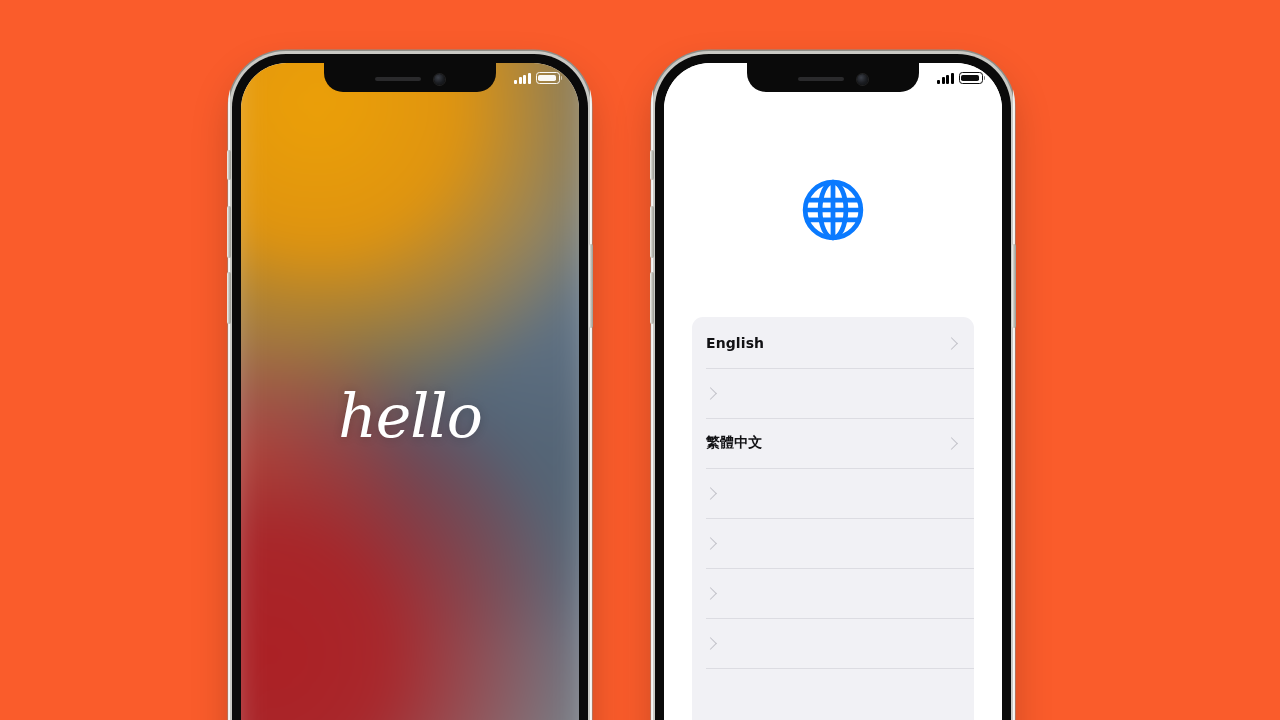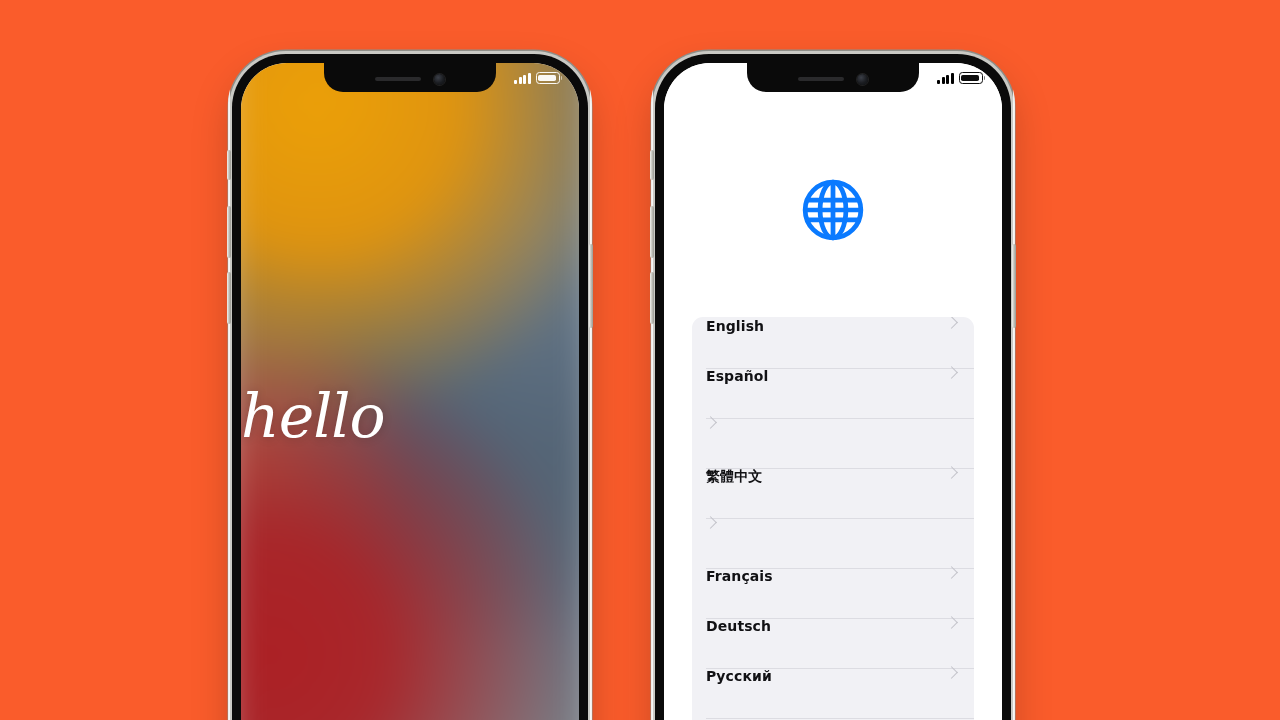--- a/index.html
+++ b/index.html
@@ -134,21 +134,21 @@
       radial-gradient(circle at 92% 70%, rgba(96,118,134,.9) 0%, rgba(96,118,134,0) 45%),
       radial-gradient(circle at 70% 92%, rgba(150,148,148,.95) 0%, rgba(150,148,148,0) 48%),
       linear-gradient(160deg, #8a8b86 0%, #6f7681 30%, #545f6e 55%, #7b7b7b 100%);
     filter: blur(18px);
     transform: scale(1.14);
   }
   .hello {
     position: absolute;
     left: 0; right: 0;
     top: 318px;
-    text-align: left;
+    text-align: center;
     color: #ffffff;
     font-family: "DejaVu Serif", serif;
     font-style: italic;
     font-size: 60px;
     font-weight: 400;
     letter-spacing: -1px;
     text-shadow: 0 1px 10px rgba(0,0,0,.18);
     z-index: 3;
     user-select: none;
   }
@@ -171,21 +171,21 @@
     width: 282px;
     background: #F1F1F5;
     border-radius: 11px 11px 0 0;
     padding-top: 1px;
     flex: 1;
     overflow: hidden;
   }
   .lang-row {
     position: relative;
     height: 50px;
-    display: flex; 
+    display: flex; align-items: center;
     padding: 0 13px 0 14px;
     box-sizing: border-box;
   }
   .lang-row + .lang-row::before {
     content: "";
     position: absolute;
     left: 14px; right: 0; top: 0;
     height: 1px;
     background: #DCDCE2;
   }
@@ -264,43 +264,36 @@
             <line x1="6.5" y1="41.5" x2="57.5" y2="41.5"></line>
           </svg>
         </div>
 
         <div class="lang-card">
           <div class="lang-row">
             <span class="lang-label">English</span>
             <span class="chev"></span>
           </div>
           <div class="lang-row">
-            <span class="lang-label">Español</span>
-            <span class="chev"></span>
-          </div>
-          <div class="lang-row">
             <span class="chev"></span>
           </div>
           <div class="lang-row">
             <span class="lang-label">繁體中文</span>
             <span class="chev"></span>
           </div>
           <div class="lang-row">
             <span class="chev"></span>
           </div>
           <div class="lang-row">
-            <span class="lang-label">Français</span>
-            <span class="chev"></span>
-          </div>
-          <div class="lang-row">
-            <span class="lang-label">Deutsch</span>
-            <span class="chev"></span>
-          </div>
-          <div class="lang-row">
-            <span class="lang-label">Русский</span>
+            <span class="chev"></span>
+          </div>
+          <div class="lang-row">
+            <span class="chev"></span>
+          </div>
+          <div class="lang-row">
             <span class="chev"></span>
           </div>
           <div class="lang-row">
             
             
           </div>
         </div>
       </div>
 
       <div class="notch">

